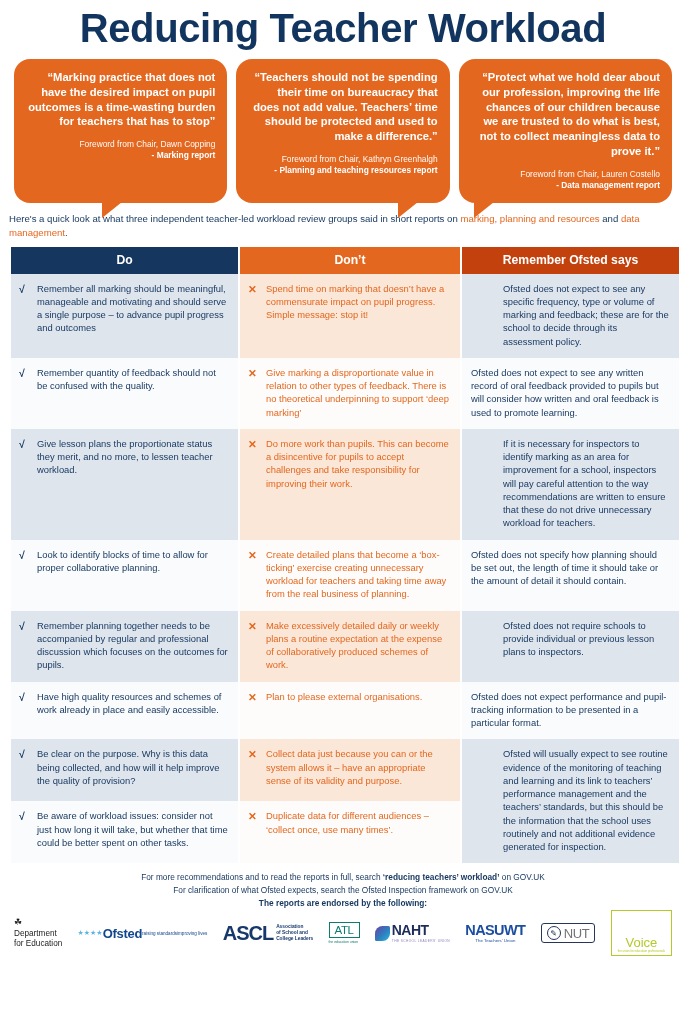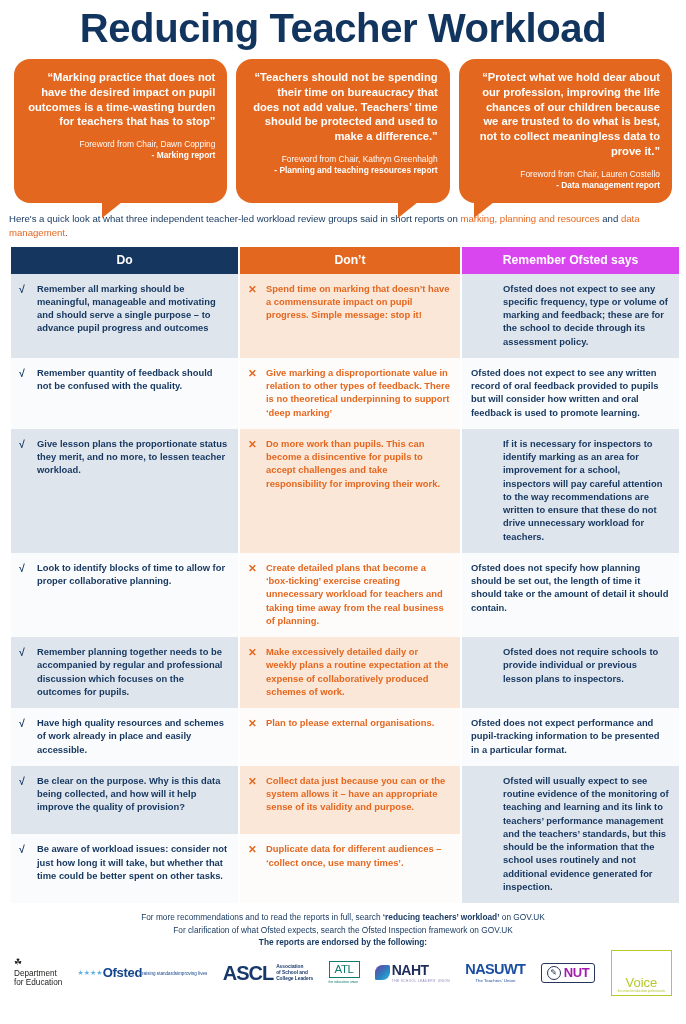--- a/index.html
+++ b/index.html
@@ -86,21 +86,21 @@
   .tbl th {
     font-size: 12.2px;
     font-weight: 700;
     color: #ffffff;
     text-align: center;
     padding: 6px 0 7px 0;
     border-right: 2px solid #ffffff;
   }
   .th-do { background: #14365f; }
   .th-dont { background: #e4671f; }
-  .th-ofsted { background: #d946ef; border-right: none !important; }
+  .th-ofsted { background: #c2410c; border-right: none !important; }
 
   .tbl td {
     vertical-align: top;
     padding: 8px 10px 10px 8px;
     font-size: 9.4px;
     line-height: 1.41;
     border-right: 2px solid #ffffff;
   }
   .tbl td.col3 { border-right: none; }
 
@@ -118,21 +118,21 @@
   .cell { display: flex; gap: 7px; }
   .mark {
     flex: 0 0 11px;
     font-size: 10.5px;
     font-weight: 700;
     line-height: 1.33;
     padding-top: 1px;
   }
   .mark.tick { color: #14365f; }
   .mark.cross { color: #e4671f; }
-  .ctext { flex: 1 1 auto; font-weight: bold; }
+  .ctext { flex: 1 1 auto; }
   .col3 .ctext { padding-left: 1px; }
 
   .merged { background: #dfe5ed !important; }
 
   
   .foot {
     text-align: center;
     color: #14365f;
     padding: 8px 16px 0 16px;
   }
@@ -187,21 +187,21 @@
 
   .nut {
     border: 1.3px solid #26355c; border-radius: 3px;
     padding: 2px 5px; display: flex; align-items: center; gap: 3px;
   }
   .nut .ncirc {
     width: 14px; height: 14px; border-radius: 50%;
     border: 1px solid #26355c; display: flex; align-items: center; justify-content: center;
     font-size: 8px; color: #26355c;
   }
-  .nut .nut-n { font-size: 13px; font-weight: 700; color: #a21caf; line-height: 1; letter-spacing: -0.3px;}
+  .nut .nut-n { font-size: 13px; font-weight: 400; color: #737373; line-height: 1; letter-spacing: -0.3px;}
 
   .voice {
     border: 1.4px solid #b5c92b; padding: 1px 6px 2px 6px;
     display: flex; flex-direction: column; align-items: center;
   }
   .voice .voice-n { font-size: 13px; color: #b5c92b; line-height: 1.05; margin-top: 24px; }
   .voice .voice-s { font-size: 2.9px; color: #b5c92b; line-height: 1; }
 </style>
 </head>
 <body>

